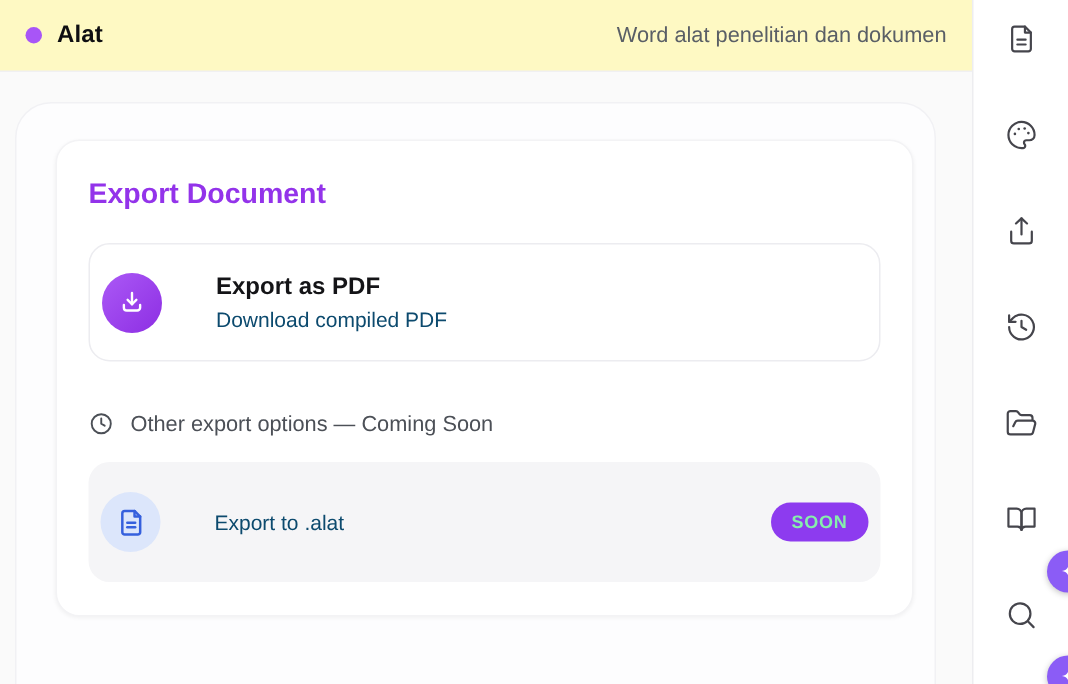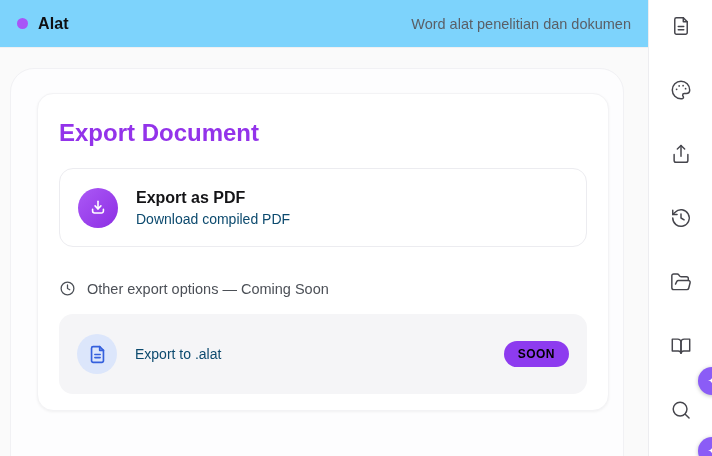--- a/index.html
+++ b/index.html
@@ -5,63 +5,63 @@
   * { margin:0; padding:0; box-sizing:border-box; }
   html,body { width:712px; height:456px; overflow:hidden; }
   body {
     font-family:"Liberation Sans", sans-serif;
     background:#ffffff;
     position:relative;
     color:#141417;
   }
   .main { position:absolute; left:0; top:0; width:648px; height:456px; }
   .header {
-    height:48px; background:#7dd3fc; border-bottom:1px solid #f0f0f2;
+    height:48px; background:#fef9c3; border-bottom:1px solid #f0f0f2;
     display:flex; align-items:center; padding:0 17px;
   }
   .app-dot { width:11px; height:11px; border-radius:50%; background:#a855f7; margin-right:10px; }
   .app-title { font-size:16px; font-weight:700; color:#0f0f12; letter-spacing:.1px; }
   .header-sub { margin-left:auto; font-size:14.5px; color:#5a5f66; }
   .content {
     position:absolute; top:48px; left:0; right:0; bottom:0;
     background:#fafafa; overflow:hidden;
   }
   .outer-card {
     position:absolute; left:10px; top:20px; width:614px; height:500px;
     background:#fdfdfe; border:1px solid #f1f1f4; border-radius:24px;
   }
   .inner-card {
     position:absolute; left:26px; top:24px; width:572px; height:318px;
     background:#ffffff; border:1px solid #f3f3f5; border-radius:16px;
     box-shadow:0 1px 3px rgba(0,0,0,.05);
     padding:25px 21px 0 21px;
   }
-  .panel-title { font-size:24px; font-weight:700; color:#9333ea; margin-bottom:21px; }
+  .panel-title { font-size:19px; font-weight:700; color:#9333ea; margin-bottom:21px; }
   .option-card {
-    display:flex; align-items:center; gap:18px;
-    border-radius:14px; padding:0 18px; height:79px;
+    display:flex; align-items:center; gap:36px;
+    border-radius:14px; padding:0 8px; height:79px;
   }
   .pdf-card { border:1px solid #ececf0; background:#ffffff; cursor:pointer; }
   .word-card { background:#f5f5f7; height:80px; }
   .icon-circle {
     width:40px; height:40px; border-radius:50%; flex:0 0 40px;
     display:flex; align-items:center; justify-content:center;
   }
   .pdf-icon-circle { background:linear-gradient(135deg,#ab59f6,#8d2ee3); }
   .word-icon-circle { background:#dce6fb; }
   .option-texts { display:flex; flex-direction:column; gap:4px; }
   .option-title { font-size:16px; font-weight:700; color:#141417; }
   .option-sub { font-size:14px; color:#0c4a6e; }
   .coming-row {
     display:flex; align-items:flex-end; gap:11px;
     margin:30px 0 17px 0; height:20px; color:#4c5057;
   }
   .coming-label { font-size:14.5px; color:#4c5057; }
   .soon-badge {
-    margin-left:auto; background:#8d3bef; color:#000000;
+    margin-left:auto; background:#8d3bef; color:#86efac;
     font-size:12px; font-weight:700; letter-spacing:.5px;
     padding:6px 14px; border-radius:999px;
   }
   .sidebar {
     position:absolute; left:648px; top:0; width:64px; height:456px;
     background:#ffffff; border-left:1px solid #ededf0;
     display:flex; flex-direction:column; align-items:center;
     padding-top:6px; gap:24px;
   }
   .side-btn {

